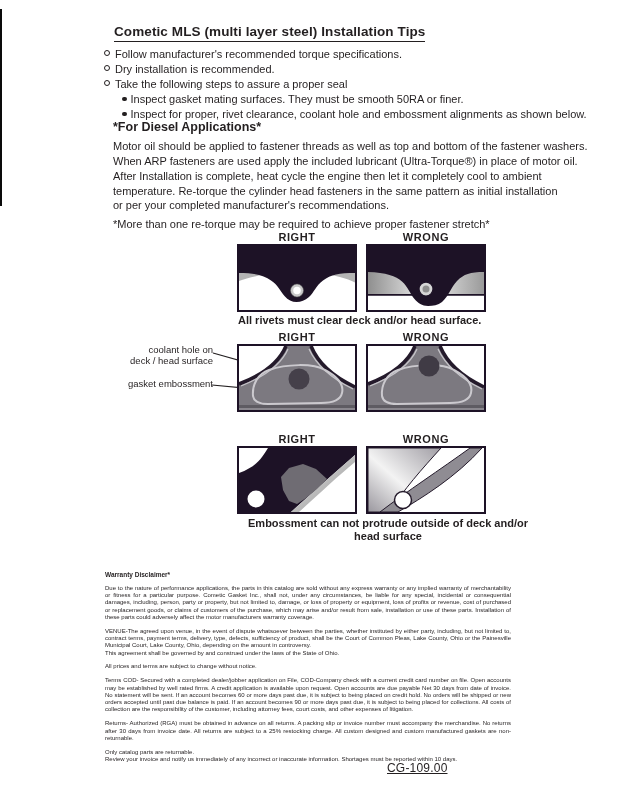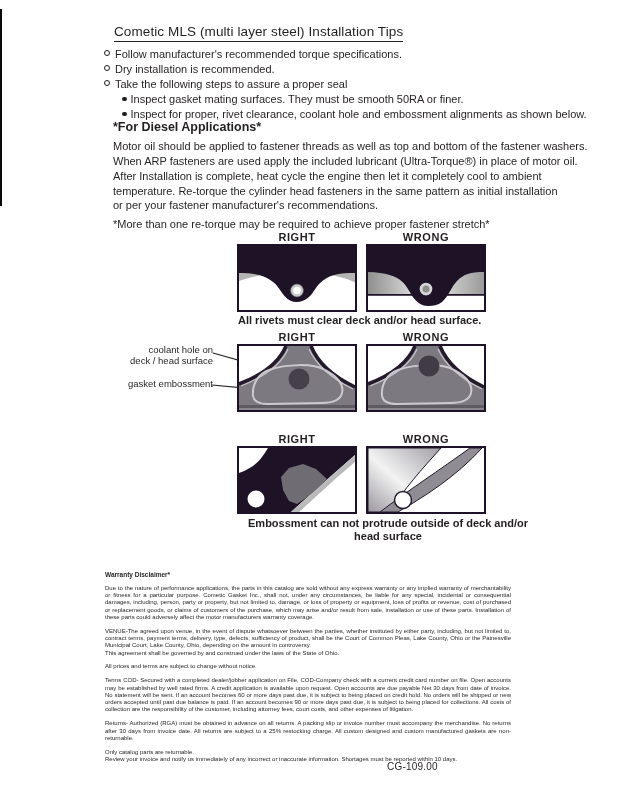--- a/index.html
+++ b/index.html
@@ -4,21 +4,21 @@
 <style>
   html,body{margin:0;padding:0;background:#e8e8e8;}
   .page{
     position:relative;width:618px;height:800px;background:#ffffff;
     font-family:"Liberation Sans", sans-serif;color:#231f20;overflow:hidden;
     margin:0 auto;
   }
   .edge-line{position:absolute;left:0;top:9px;width:2px;height:197px;background:#0a0a0a;}
 
   
-  .title{position:absolute;left:114px;top:24px;font-size:13.5px;font-weight:normal;
+  .title{position:absolute;left:114px;top:24px;font-size:13.5px;font-weight:bold;
     border-bottom:1.6px solid #231f20;padding-bottom:2px;letter-spacing:.1px;}
 
   
   .tips{position:absolute;left:104px;top:47px;font-size:11px;}
   .tip-row{height:15px;line-height:15px;white-space:nowrap;}
   .tip-row.sub{margin-left:18px;}
   .m-open{display:inline-block;width:4px;height:4px;border:1px solid #231f20;border-radius:50%;
     margin-right:5px;position:relative;top:-2px;}
   .m-fill{display:inline-block;width:4.5px;height:4.5px;background:#231f20;border-radius:50%;
     margin-right:4px;position:relative;top:-2px;}
@@ -38,21 +38,21 @@
   .callout{position:absolute;font-size:9.5px;line-height:10.5px;text-align:right;width:106px;}
   .leader-svg{position:absolute;left:210px;top:346px;width:92px;height:50px;}
 
   
   .warranty{position:absolute;left:105px;top:571px;width:406px;font-size:6px;line-height:7.3px;
     text-align:justify;}
   .warranty .wh{font-weight:bold;font-size:6.5px;}
   .wp{margin-top:6.5px;}
   .wp.tight{margin-top:0;}
 
-  .footer-code{position:absolute;left:387px;top:761px;font-size:10px;letter-spacing:.2px;}
+  .footer-code{position:absolute;left:387px;top:761px;font-size:12px;letter-spacing:.2px;text-decoration:underline;}
 </style>
 </head>
 <body>
 
 <div class="page">
   <div class="edge-line"></div>
 
   <div class="title">Cometic MLS (multi layer steel) Installation Tips</div>
 
   <div class="tips">
@@ -65,21 +65,21 @@
 
   <div class="diesel-h">*For Diesel Applications*</div>
 
   <div class="para p1">
     <div>Motor oil should be applied to fastener threads as well as top and bottom of the fastener washers.</div>
     <div>When ARP fasteners are used apply the included lubricant (Ultra-Torque®) in place of motor oil.</div>
   </div>
   <div class="para p2">
     <div>After Installation is complete, heat cycle the engine then let it completely cool to ambient</div>
     <div>temperature. Re-torque the cylinder head fasteners in the same pattern as initial installation</div>
-    <div>or per your fastener manufacturer's recommendations.</div>
+    <div>or per your completed manufacturer's recommendations.</div>
   </div>
   <div class="para note">*More than one re-torque may be required to achieve proper fastener stretch*</div>
 
   <div class="fig-label" style="left:237px;top:231px;">RIGHT</div>
   <div class="fig-label" style="left:366px;top:231px;">WRONG</div>
 
   <div class="fig-box" style="left:237px;top:244px;">
     <svg viewBox="0 0 240 136">
       <rect width="240" height="136" fill="#ffffff"></rect>
       <path d="M4 58 L78 58 C46 62 22 67 4 74 Z" fill="#b4b4b4"></path>

